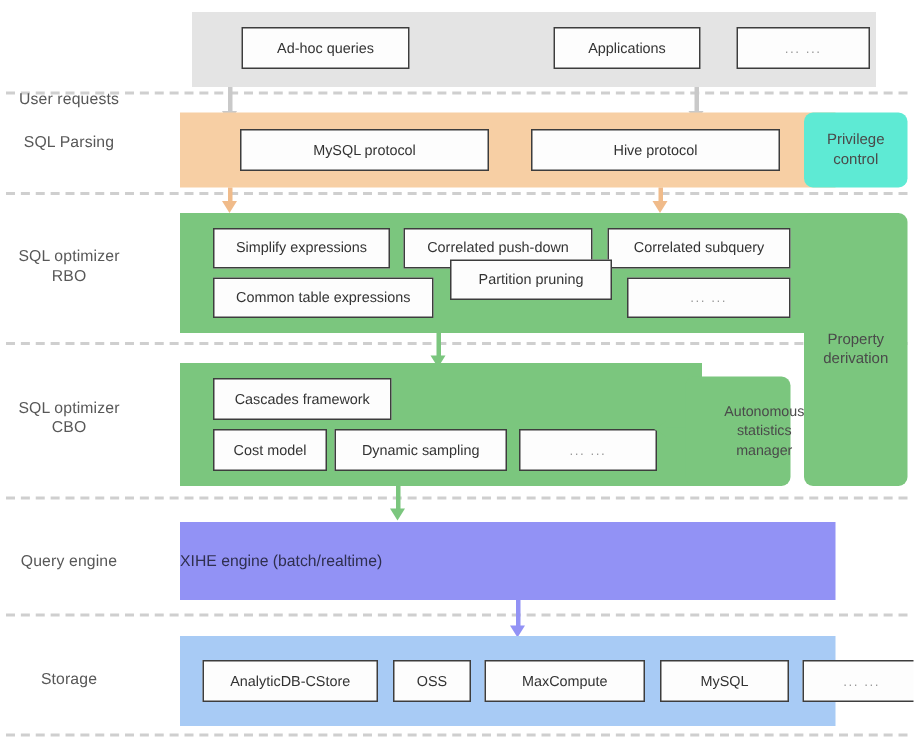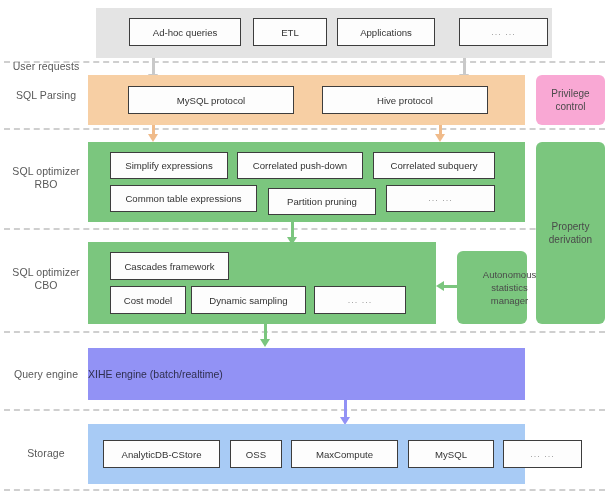--- a/index.html
+++ b/index.html
@@ -37,20 +37,21 @@
     font-size: 10.5px;
     line-height: 13px;
     letter-spacing: .1px;
   }
 
   
   .band {
     position: absolute;
     display: flex;
     align-items: center;
+    margin-left: 32px;
   }
 
   
   .node {
     background: #fdfdfd;
     border: 1.6px solid #3d3d3d;
     color: #333333;
     font-size: 9.6px;
     line-height: 11px;
     display: flex;
@@ -138,23 +139,20 @@
   </div>
 
   <div class="row-label" style="top:447px;">
     <span>Storage</span>
   </div>
 
   <div class="band" style="left:96px; top:8px; width:456px; height:50px; background:#e4e4e4;">
     <div class="node" style="left:33px; top:10px; width:112px; height:28px;">
       <span>Ad-hoc queries</span>
     </div>
-    <div class="node" style="left:157px; top:10px; width:74px; height:28px;">
-      <span>ETL</span>
-    </div>
     <div class="node" style="left:241px; top:10px; width:98px; height:28px;">
       <span>Applications</span>
     </div>
     <div class="node dots" style="left:363px; top:10px; width:89px; height:28px;">
       <span>... ...</span>
     </div>
   </div>
 
   <div class="arrow-v" style="left:152px; top:58px; height:17px; background:#c9c9c9;"></div>
   <div class="arrow-head-down" style="left:148px; top:74px; border-top:8px solid #c9c9c9;"></div>
@@ -164,21 +162,21 @@
 
   <div class="band" style="left:88px; top:75px; width:437px; height:50px; background:#f7cfa4;">
     <div class="node" style="left:40px; top:11px; width:166px; height:28px;">
       <span>MySQL protocol</span>
     </div>
     <div class="node" style="left:234px; top:11px; width:166px; height:28px;">
       <span>Hive protocol</span>
     </div>
   </div>
 
-  <div class="sideblock" style="left:536px; top:75px; width:69px; height:50px; background:#f9a8d4; flex-direction:column;">
+  <div class="sideblock" style="left:536px; top:75px; width:69px; height:50px; background:#5eead4; flex-direction:column;">
     <div>Privilege</div>
     <div>control</div>
   </div>
 
   <div class="arrow-v" style="left:152px; top:125px; height:10px; background:#f0bb8a;"></div>
   <div class="arrow-head-down" style="left:148px; top:134px; border-top:8px solid #f0bb8a;"></div>
 
   <div class="arrow-v" style="left:439px; top:125px; height:10px; background:#f0bb8a;"></div>
   <div class="arrow-head-down" style="left:435px; top:134px; border-top:8px solid #f0bb8a;"></div>
 
@@ -189,21 +187,21 @@
     <div class="node" style="left:149px; top:10px; width:126px; height:27px;">
       <span>Correlated push-down</span>
     </div>
     <div class="node" style="left:285px; top:10px; width:122px; height:27px;">
       <span>Correlated subquery</span>
     </div>
 
     <div class="node" style="left:22px; top:43px; width:147px; height:27px;">
       <span>Common table expressions</span>
     </div>
-    <div class="node" style="left:180px; top:46px; width:108px; height:27px;">
+    <div class="node" style="left:180px; top:31px; width:108px; height:27px;">
       <span>Partition pruning</span>
     </div>
     <div class="node dots" style="left:298px; top:43px; width:109px; height:27px;">
       <span>... ...</span>
     </div>
   </div>
 
   <div class="sideblock" style="left:536px; top:142px; width:69px; height:182px; background:#7bc67e; flex-direction:column;">
     <div>Property</div>
     <div>derivation</div>

